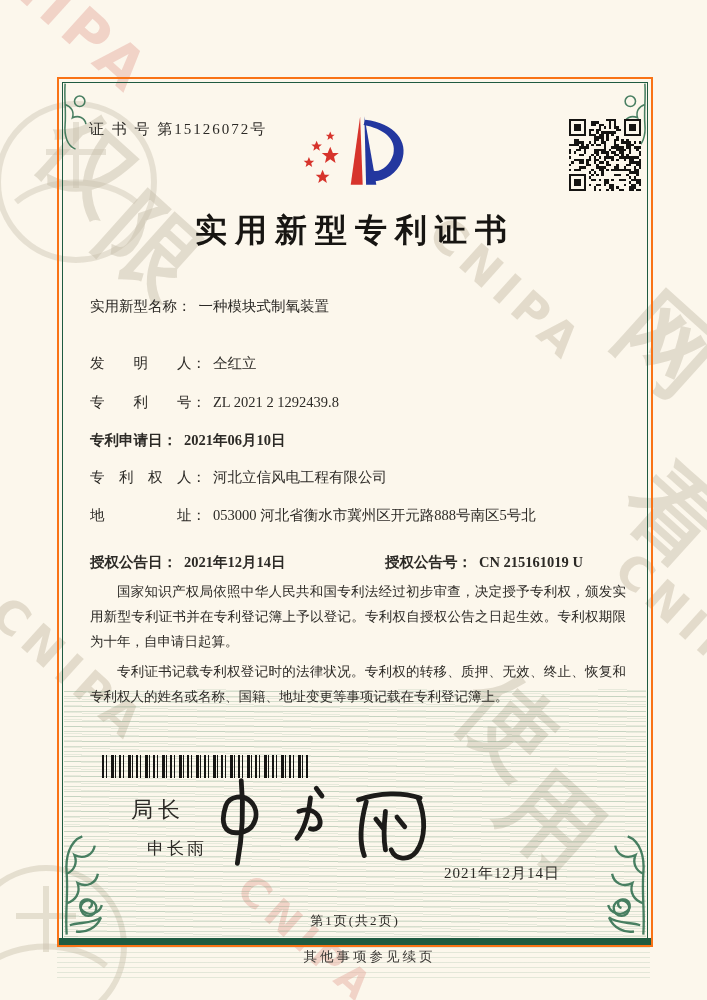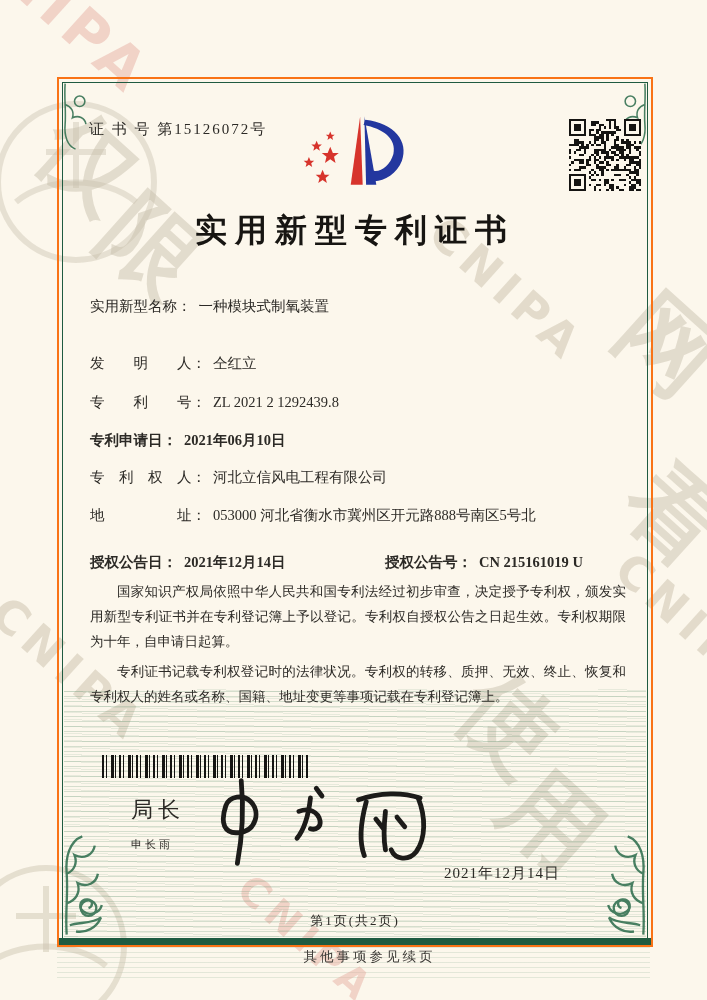--- a/index.html
+++ b/index.html
@@ -31,21 +31,21 @@
   .row{position:absolute;left:31px;font-size:14.5px;white-space:nowrap;z-index:3;}
   .row .val{margin-left:7px;}
   .grant-g2{position:absolute;left:295px;top:0;}
   .paras{position:absolute;left:31px;right:25px;top:500px;font-size:13.5px;line-height:25px;
          text-align:justify;z-index:3;}
   .paras p{margin:0 0 5px 0;text-indent:2em;}
   .barcode{position:absolute;left:43px;top:676px;width:206px;height:23px;z-index:3;
     background:repeating-linear-gradient(90deg,#151412 0 2px,rgba(0,0,0,0) 2px 4px,#151412 4px 5px,
       rgba(0,0,0,0) 5px 9px,#151412 9px 12px,rgba(0,0,0,0) 12px 13px,#151412 13px 14px,rgba(0,0,0,0) 14px 17px);}
   .sig-title{position:absolute;left:72px;top:716px;font-size:22px;letter-spacing:5px;z-index:3;}
-  .sig-name{position:absolute;left:72px;top:758px;font-size:11px;letter-spacing:3px;z-index:3;}
+  .sig-name{position:absolute;left:88px;top:758px;font-size:17px;letter-spacing:3px;z-index:3;}
   .sig-script{position:absolute;left:138px;top:692px;z-index:3;}
   .issue-date{position:absolute;left:385px;top:785px;font-size:15px;letter-spacing:1px;z-index:3;}
   .page-num{position:absolute;left:0;right:0;top:833px;text-align:center;font-size:13px;letter-spacing:2px;z-index:3;}
   .footer-note{position:absolute;left:0;right:0;top:948px;text-align:center;font-size:13.5px;
                letter-spacing:3px;color:#3c3a36;z-index:3;padding-left:32px;}
   .orn{position:absolute;color:#2a6b4a;opacity:.85;z-index:2;}
   .orn-bl{left:3px;bottom:10px;}
   .orn-br{right:3px;bottom:10px;transform:scaleX(-1);}
   .orn-tl{left:3px;top:4px;transform:scaleY(-1);}
   .orn-tr{right:3px;top:4px;transform:scale(-1,-1);}

